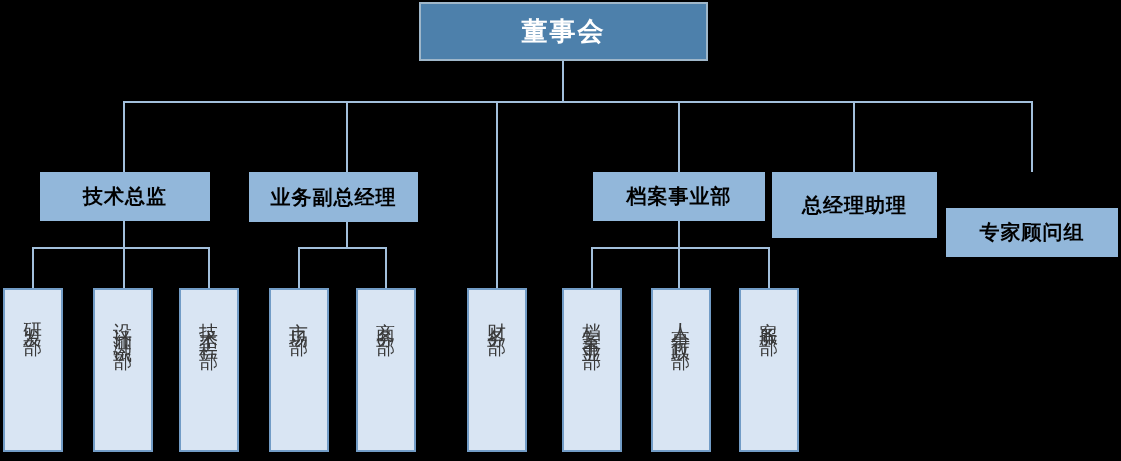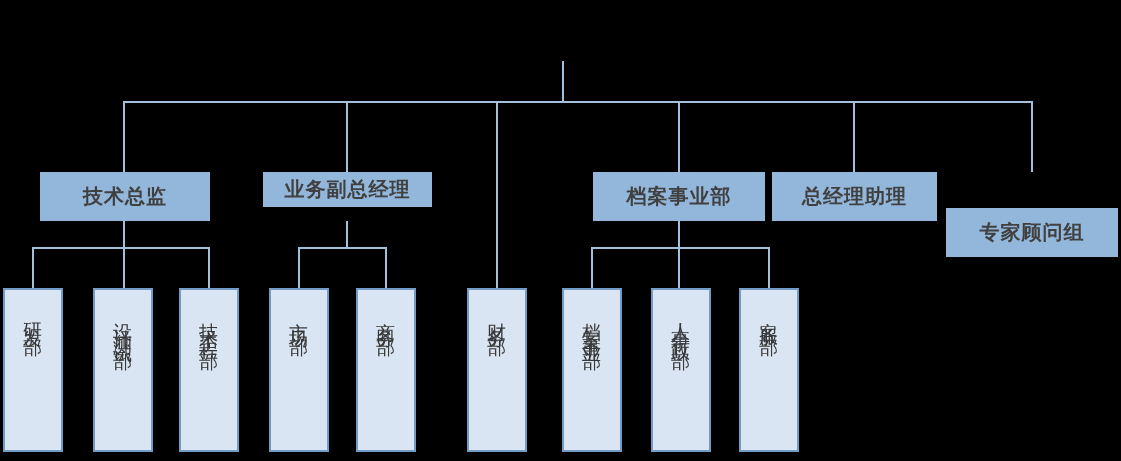--- a/index.html
+++ b/index.html
@@ -26,21 +26,21 @@
   .l1 {
     background: #4d80ab;
     border: 2px solid #9fb7ca;
     color: #ffffff;
     font-weight: bold;
     font-size: 26px;
     letter-spacing: 2px;
   }
   .l2 {
     background: #92b7da;
-    color: #404040;
+    color: #000000;
     font-weight: bold;
     font-size: 20px;
     letter-spacing: 1px;
   }
   .l3 {
     background: #d9e5f3;
     border: 2px solid #729cc6;
     color: #383838;
     font-size: 19px;
     align-items: flex-start;
@@ -82,25 +82,26 @@
   <div class="cline" style="left:298px;top:247px;width:89px;height:2px;"></div>
   <div class="cline" style="left:298px;top:247px;width:2px;height:41px;"></div>
   <div class="cline" style="left:385px;top:247px;width:2px;height:41px;"></div>
 
   <div class="cline" style="left:678px;top:221px;width:2px;height:26px;"></div>
   <div class="cline" style="left:591px;top:247px;width:179px;height:2px;"></div>
   <div class="cline" style="left:591px;top:247px;width:2px;height:41px;"></div>
   <div class="cline" style="left:678px;top:247px;width:2px;height:41px;"></div>
   <div class="cline" style="left:768px;top:247px;width:2px;height:41px;"></div>
 
+  <div class="node l1" style="left:419px;top:2px;width:289px;height:59px;">董事会</div>
 
   <div class="node l2" style="left:40px;top:172px;width:170px;height:49px;">技术总监</div>
-  <div class="node l2" style="left:263px;top:172px;width:169px;height:35px;">业务副总经理</div>
+  <div class="node l2" style="left:249px;top:172px;width:169px;height:50px;">业务副总经理</div>
   <div class="node l2" style="left:593px;top:172px;width:172px;height:49px;">档案事业部</div>
-  <div class="node l2" style="left:772px;top:172px;width:165px;height:49px;">总经理助理</div>
+  <div class="node l2" style="left:772px;top:172px;width:165px;height:66px;">总经理助理</div>
   <div class="node l2" style="left:946px;top:172px;width:172px;height:49px;margin-top:36px;">专家顾问组</div>
 
   <div class="node l3" style="left:3px;top:288px;width:60px;height:164px;">
       <span>研发部</span>
     </div>
   <div class="node l3" style="left:93px;top:288px;width:60px;height:164px;">
       <span>设计测试部</span>
     </div>
   <div class="node l3" style="left:179px;top:288px;width:60px;height:164px;">
       <span>技术工程部</span>

